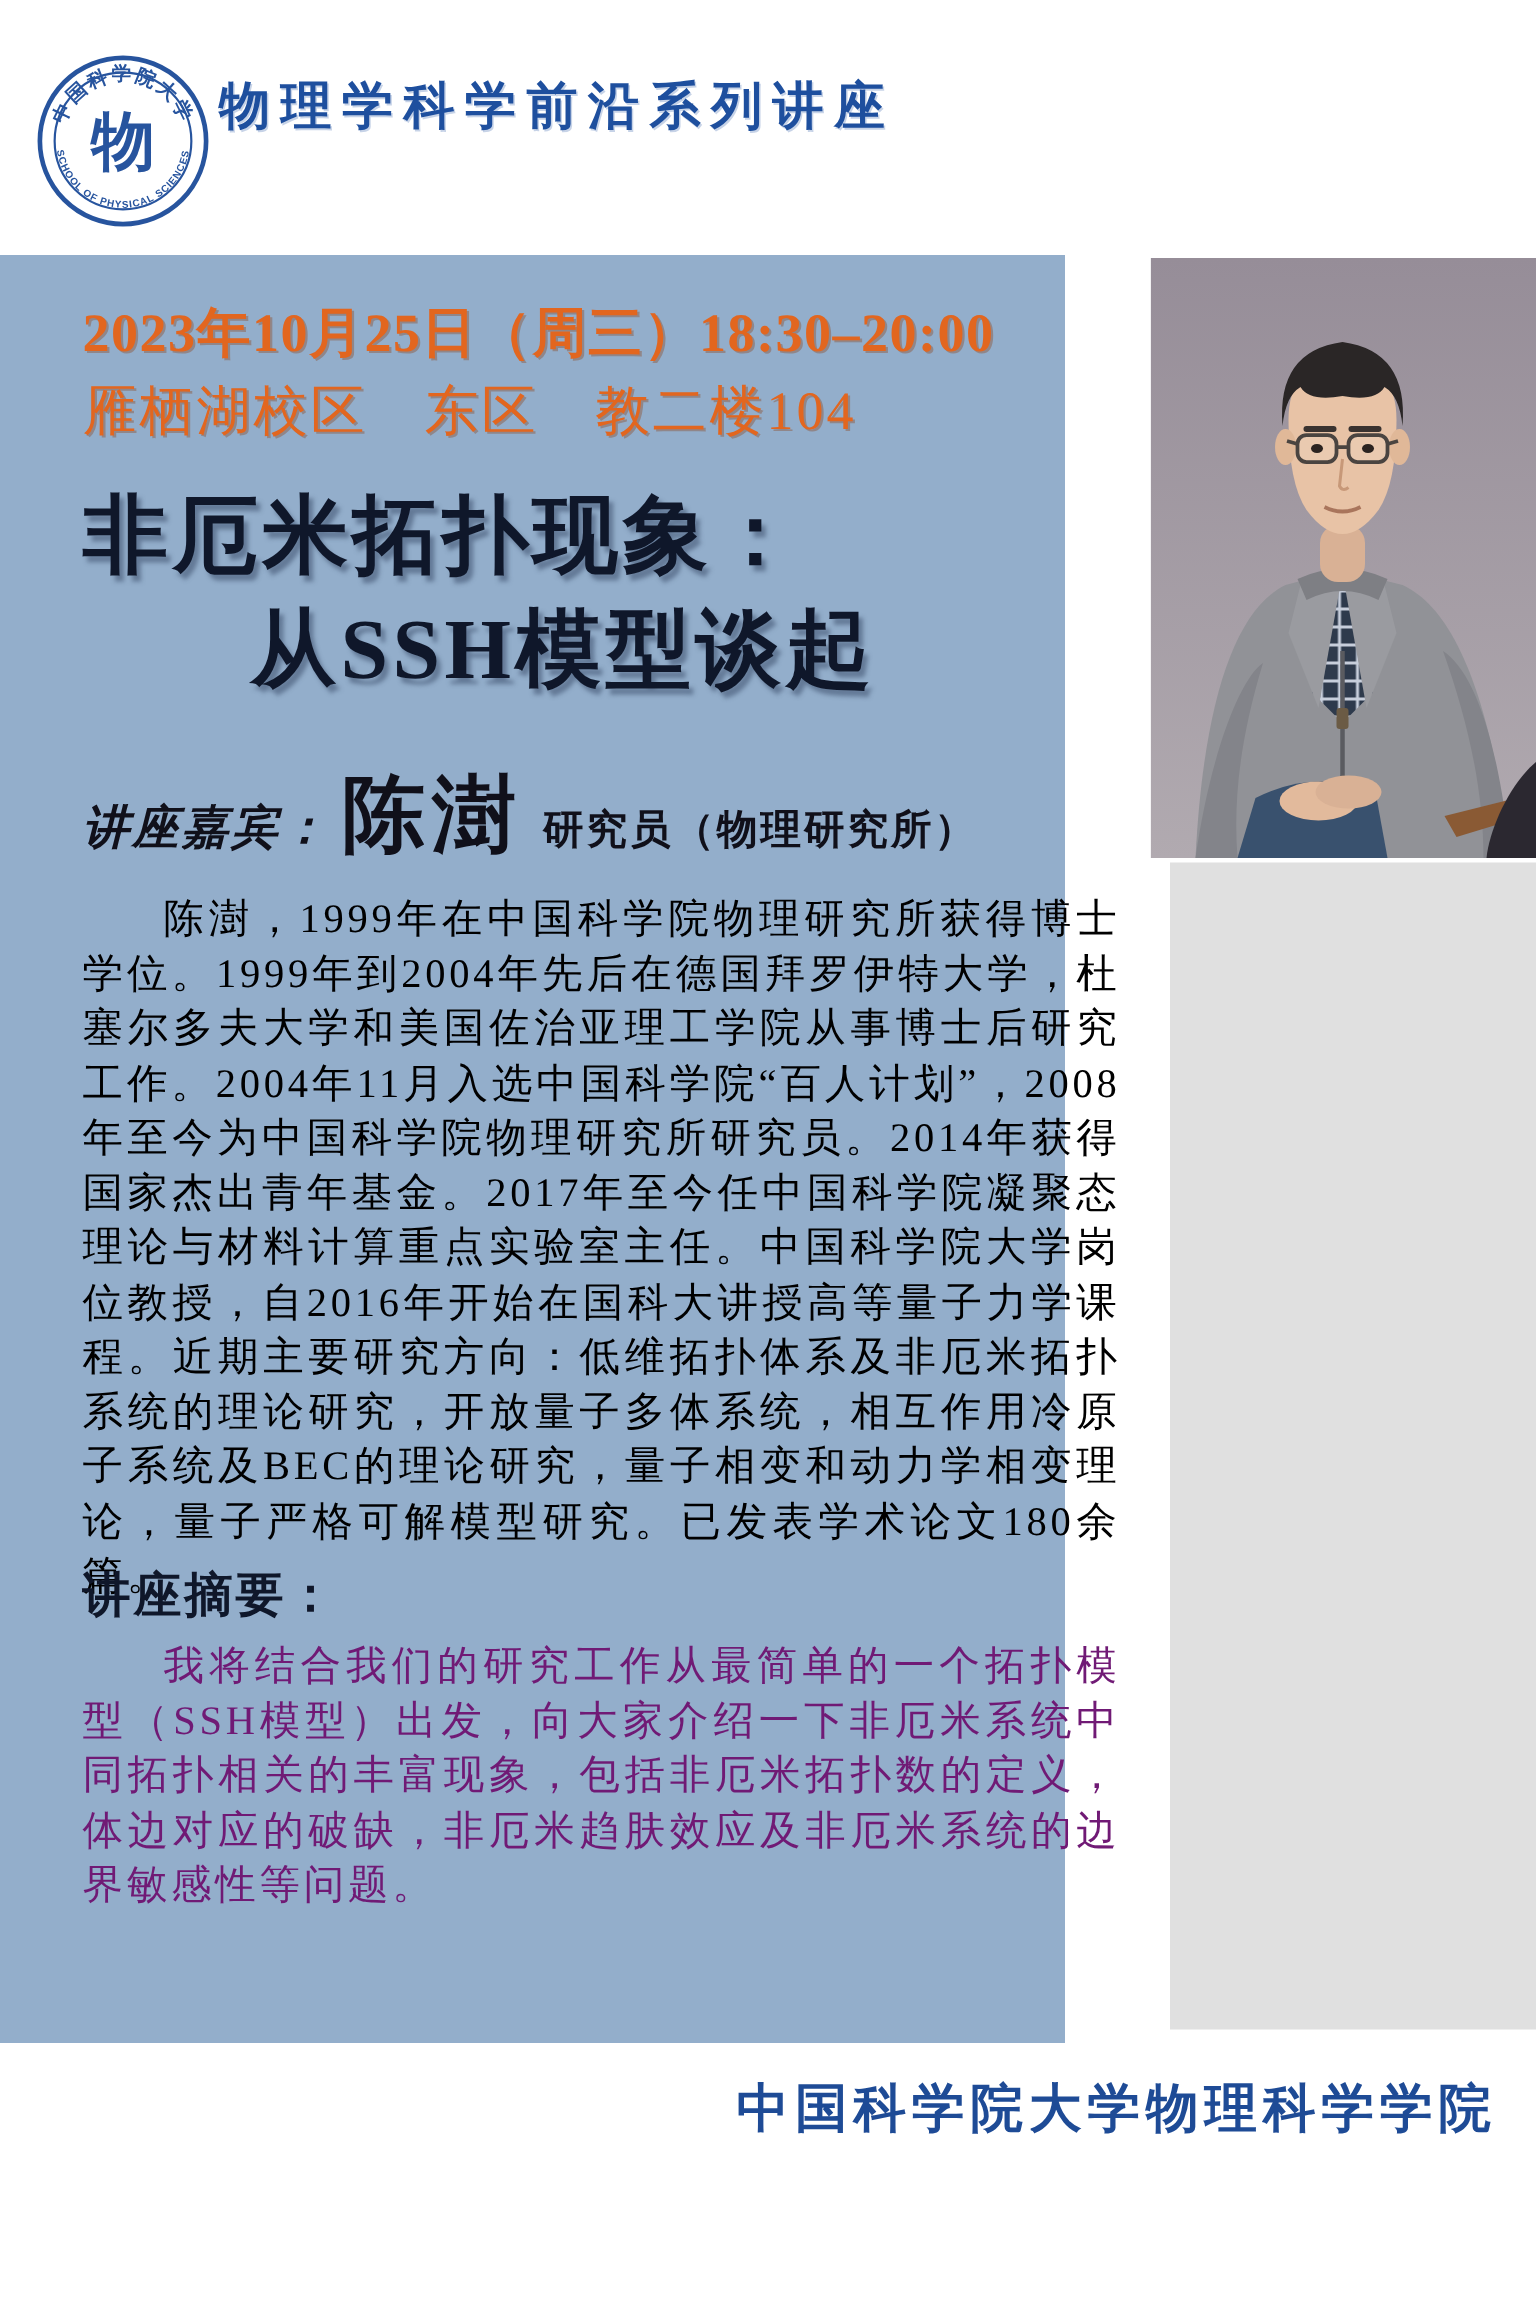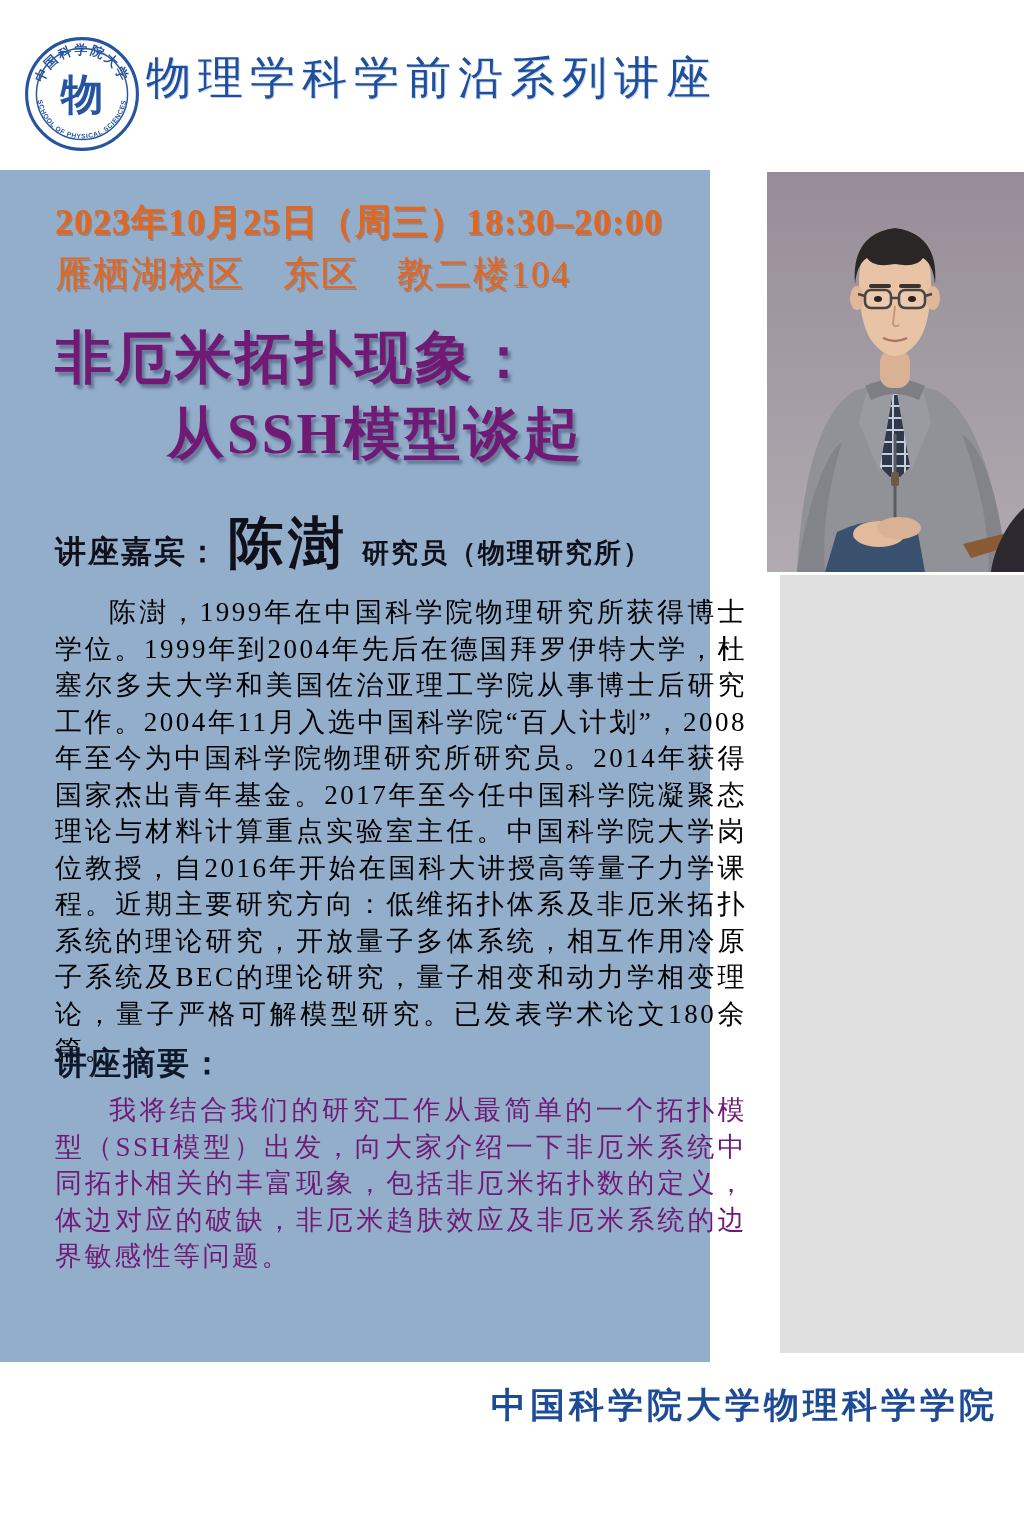--- a/index.html
+++ b/index.html
@@ -12,21 +12,21 @@
     height: 1536px;
     background: #ffffff;
     overflow: hidden;
   }
 
   
   .header { position: absolute; top: 0; left: 0; width: 1024px; height: 170px; background: #ffffff; }
   .logo { position: absolute; left: 24px; top: 36px; width: 116px; height: 116px; }
   .series-title {
     position: absolute; left: 146px; top: 48px;
-    font-size: 45px; font-weight: normal;
+    font-size: 34px; font-weight: bold;
     color: #1E4F9E;
     letter-spacing: 7px;
     white-space: nowrap;
     text-shadow: 1px 1px 0 rgba(30,79,158,0.25);
   }
 
   
   .blue-panel {
     position: absolute; left: 0; top: 170px;
     width: 710px; height: 1192px;
@@ -43,34 +43,34 @@
   .event-location {
     position: absolute; left: 55px; top: 80px;
     font-size: 36px; font-weight: normal;
     color: #E2661F;
     letter-spacing: 2px;
     text-shadow: 1.5px 1.5px 0 rgba(140,60,15,0.35);
     white-space: nowrap;
   }
   .talk-title {
     position: absolute; left: 55px; top: 150px;
-    color: #701a75; font-weight: bold;
+    color: #0f172a; font-weight: bold;
     font-size: 57px; line-height: 76px;
     letter-spacing: 3px;
     text-shadow: 3px 4px 3px rgba(60,78,108,0.55);
     white-space: nowrap;
   }
   .talk-title .line2 { display: block; padding-left: 112px; }
 
   .speaker-row {
     position: absolute; left: 55px; top: 336px;
     display: flex; align-items: baseline;
     color: #10101a; white-space: nowrap;
   }
-  .speaker-label { font-size: 31px; font-weight: bold; letter-spacing: 2px; }
+  .speaker-label { font-size: 31px; font-weight: bold; letter-spacing: 2px; font-style: italic; }
   .speaker-name  { font-size: 56px; font-weight: bold; margin: 0 14px 0 8px; letter-spacing: 4px; }
   .speaker-affiliation { font-size: 27px; font-weight: bold; letter-spacing: 2px; }
 
   .bio {
     position: absolute; left: 55px; top: 424px;
     width: 692px;
     font-size: 27px; line-height: 36.5px;
     letter-spacing: 2.5px;
     color: #000000;
     text-indent: 2em;

